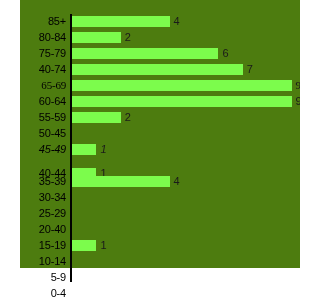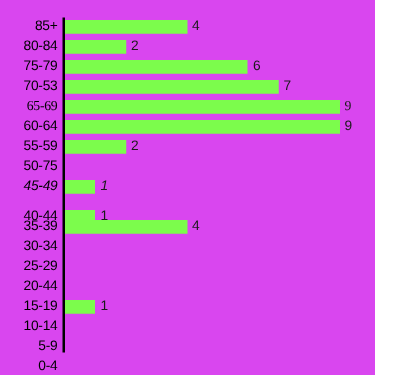--- a/index.html
+++ b/index.html
@@ -9,22 +9,23 @@
   }
   body {
     width: 300px;
     height: 300px;
     overflow: hidden;
     font-family: "Liberation Sans", sans-serif;
   }
   #chart-root {
     position: relative;
     width: 300px;
-    height: 300px;
-    background: #d946ef;
+    height: 268px;
+    background: #4d7c0f;
+    margin-left: 20px;
   }
   #plot-area {
     position: absolute;
     left: 0;
     top: 0;
     width: 300px;
     height: 300px;
   }
   
   #axis-line {
@@ -99,21 +100,21 @@
           </div>
         </div>
         <div class="bar-row" style="top: 46px;">
           <div class="cat-label">75-79</div>
           <div class="bar-track">
             <div class="bar-fill" style="width: 146.4px; background: rgb(124, 252, 76);"></div>
             <div class="bar-value" style="left: 150.4px;">6</div>
           </div>
         </div>
         <div class="bar-row" style="top: 62px;">
-          <div class="cat-label">70-53</div>
+          <div class="cat-label">40-74</div>
           <div class="bar-track">
             <div class="bar-fill" style="width: 170.8px; background: rgb(124, 252, 76);"></div>
             <div class="bar-value" style="left: 174.8px;">7</div>
           </div>
         </div>
         <div class="bar-row" style="top: 78px; font-family: Liberation Serif, serif;">
           <div class="cat-label">65-69</div>
           <div class="bar-track">
             <div class="bar-fill" style="width: 219.6px; background: rgb(124, 252, 76);"></div>
             <div class="bar-value" style="left: 223.6px;">9</div>
@@ -127,21 +128,21 @@
           </div>
         </div>
         <div class="bar-row" style="top: 110px;">
           <div class="cat-label">55-59</div>
           <div class="bar-track">
             <div class="bar-fill" style="width: 48.8px; background: rgb(124, 252, 76);"></div>
             <div class="bar-value" style="left: 52.8px;">2</div>
           </div>
         </div>
         <div class="bar-row" style="top: 126px;">
-          <div class="cat-label">50-75</div>
+          <div class="cat-label">50-45</div>
           <div class="bar-track"></div>
         </div>
         <div class="bar-row" style="top: 142px; font-style: italic;">
           <div class="cat-label">45-49</div>
           <div class="bar-track">
             <div class="bar-fill" style="width: 24.4px; background: rgb(124, 252, 76);"></div>
             <div class="bar-value" style="left: 28.4px;">1</div>
           </div>
         </div>
         <div class="bar-row" style="top: 166px; text-decoration: underline;">
@@ -160,21 +161,21 @@
         </div>
         <div class="bar-row" style="top: 190px;">
           <div class="cat-label">30-34</div>
           <div class="bar-track"></div>
         </div>
         <div class="bar-row" style="top: 206px; padding-left: 16px;">
           <div class="cat-label">25-29</div>
           <div class="bar-track"></div>
         </div>
         <div class="bar-row" style="top: 222px;">
-          <div class="cat-label">20-44</div>
+          <div class="cat-label">20-40</div>
           <div class="bar-track"></div>
         </div>
         <div class="bar-row" style="top: 238px;">
           <div class="cat-label">15-19</div>
           <div class="bar-track">
             <div class="bar-fill" style="width: 24.4px; background: rgb(124, 252, 76);"></div>
             <div class="bar-value" style="left: 28.4px;">1</div>
           </div>
         </div>
         <div class="bar-row" style="top: 254px;">

